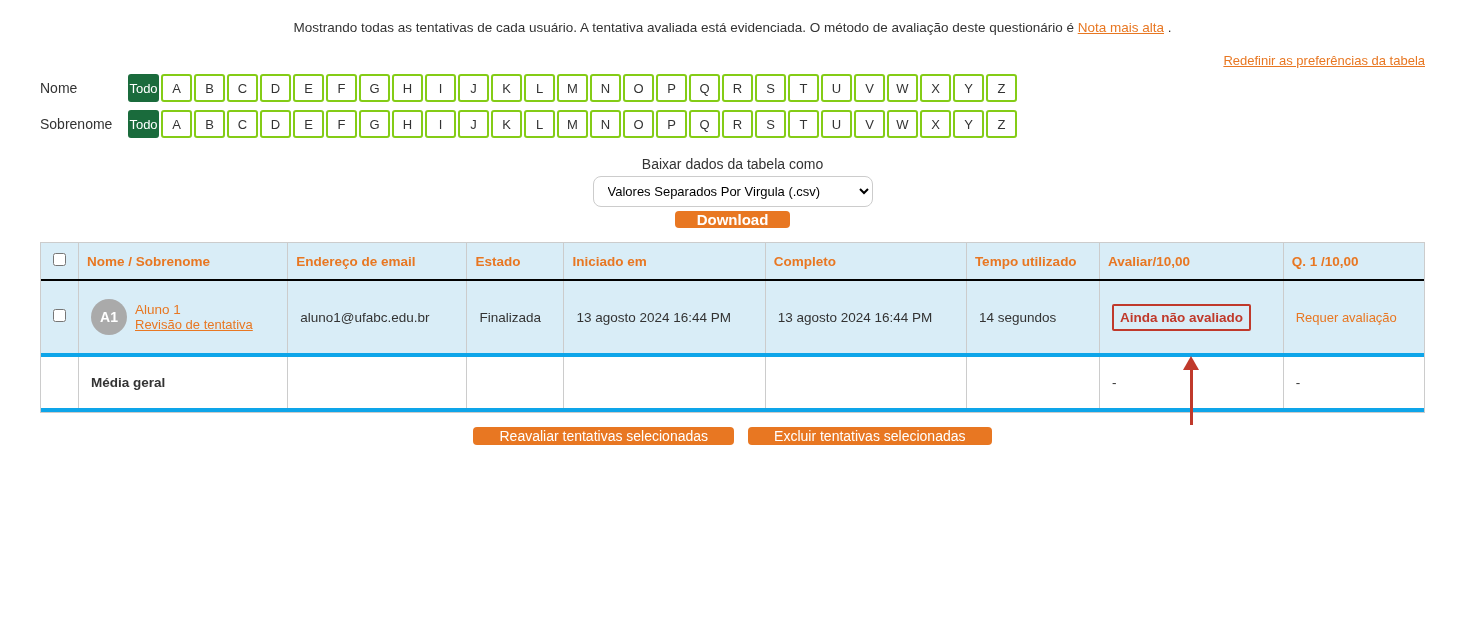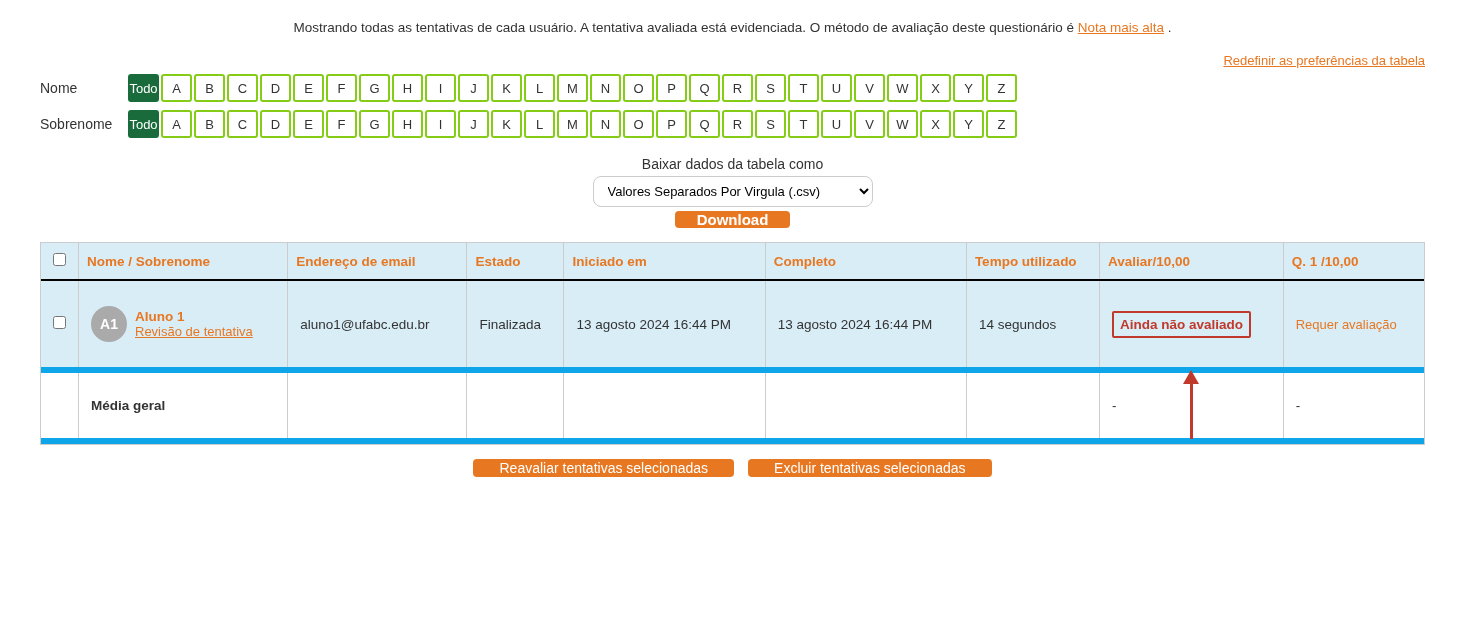--- a/index.html
+++ b/index.html
@@ -134,44 +134,44 @@
       color: #333;
     }
 
     tbody tr.data-row {
       background: #d9edf7;
     }
     tbody tr.summary-row {
       background: #fff;
     }
     tbody td {
-      padding: 25px 12px;
+      padding: 18px 12px;
       border-right: 1px solid #ccc;
-      border-bottom: 6px solid #0ea5e9;
+      border-bottom: 4px solid #0ea5e9;
       font-size: 13.5px;
       vertical-align: middle;
     }
     tbody td:last-child { border-right: none; }
 
     .avatar {
       width: 36px;
       height: 36px;
       background: #aaa;
       border-radius: 50%;
       display: flex;
       align-items: center;
       justify-content: center;
       color: #fff;
       font-weight: bold;
       font-size: 14px;
     }
 
     .student-name {
       color: #e87722;
-      font-weight: bold;
+      font-weight: normal;
       font-size: 13.5px;
     }
     .student-link {
       color: #e87722;
       text-decoration: underline;
       font-size: 13px;
       cursor: pointer;
     }
 
     .not-graded {

